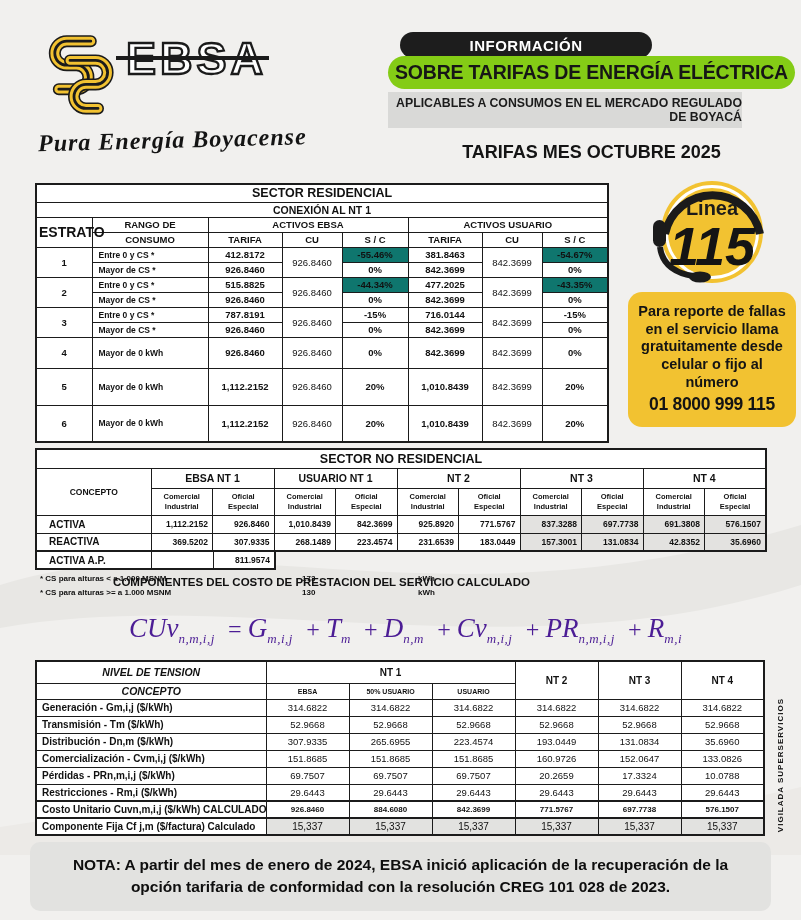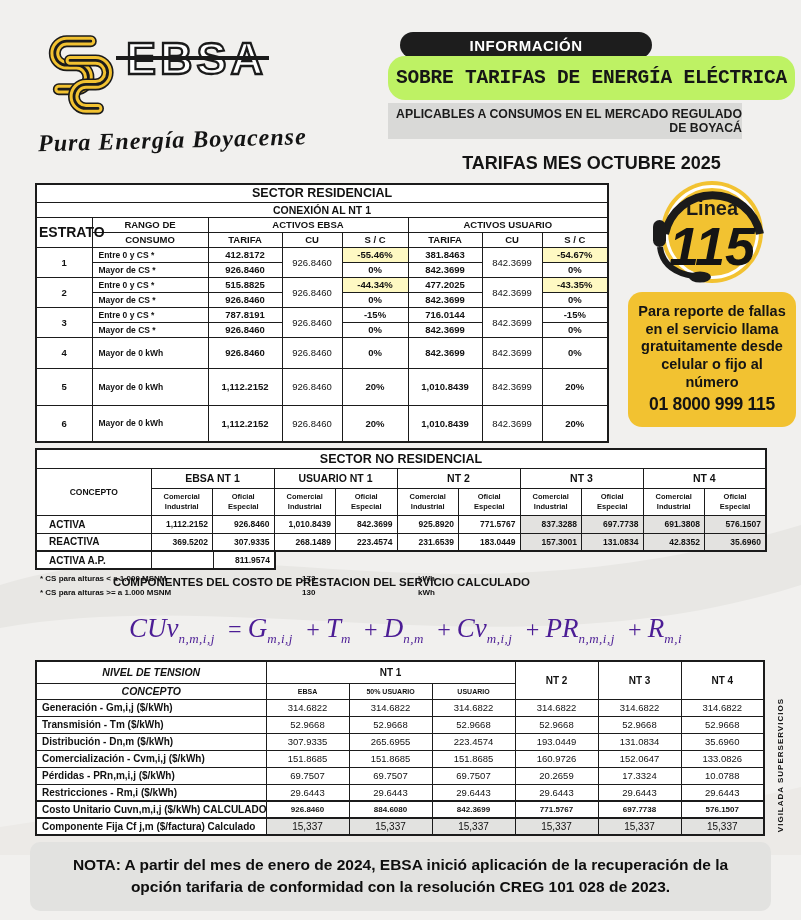--- a/index.html
+++ b/index.html
@@ -17,41 +17,41 @@
               color: #ffffff; -webkit-text-stroke: 2.3px #1b1b1b; line-height: 1; width: fit-content; }
   .wordmark::after { content: ""; position: absolute; left: -10px; right: -2px; top: 20px; height: 3.5px; background: #1b1b1b; }
   .company { margin-top: 7px; font-size: 14.5px; font-weight: 900; color: #141414; line-height: 1.15; }
   .slogan { margin-top: 6px; font-family: "Liberation Serif", serif; font-style: italic; font-weight: 700;
             font-size: 24px; color: #141414; letter-spacing: 1px; transform: rotate(-1.5deg); }
 
   
   .banners { left: 388px; top: 32px; width: 407px; }
   .badge-top { width: 252px; margin-left: 12px; background: #1d1d1d; color: #fff; border-radius: 13px;
                text-align: center; font-weight: 800; font-size: 15px; padding: 5px 0 4px; letter-spacing: 0.5px; }
-  .badge-main { width: 100%; margin-top: -2px; background: #bef264; color: #161616; border-radius: 17px;
-                text-align: center; font-weight: 800; font-size: 19.5px; padding: 11px 0; letter-spacing: -0.2px; font-family: Liberation Mono, monospace; }
+  .badge-main { width: 100%; margin-top: -2px; background: #84cc16; color: #161616; border-radius: 17px;
+                text-align: center; font-weight: 800; font-size: 19.5px; padding: 5px 0; letter-spacing: -0.2px; }
   .badge-sub { width: 354px; margin-top: 3px; background: #d9d9d7; color: #1b1b1b; border-radius: 0;
                text-align: right; font-weight: 700; font-size: 12.3px; padding: 4px 0; }
   .month-title { margin-top: 14px; text-align: center; font-weight: 800; font-size: 18px; color: #141414; }
 
   
   table { border-collapse: collapse; table-layout: fixed; }
   th, td { border: 1px solid #1b1b1b; background: #fff; color: #111; text-align: center; padding: 1px 2px; }
 
   
   .rtab { left: 35px; top: 183px; width: 464px; border: 2px solid #1b1b1b; }
   .rtab .t1 { font-size: 12.5px; font-weight: 800; height: 18px; }
   .rtab .t2 { font-size: 10.5px; font-weight: 800; height: 15px; }
   .rtab .hh { font-size: 9.5px; font-weight: 800; height: 15px; }
   .rtab .hest { font-size: 14px; font-weight: 800; }
   .rtab .est { font-size: 9.5px; font-weight: 800; }
   .rtab .rng { font-size: 8.5px; font-weight: 700; text-align: left; padding-left: 6px; }
   .rtab .num { font-size: 9.5px; font-weight: 800; }
   .rtab .cu  { font-size: 9.5px; font-weight: 400; }
-  .rtab .shade { background: #fef9c3; margin-left: 32px; }
+  .rtab .shade { background: #0f766e; margin-left: 32px; }
   .rtab .sr td { height: 15px; }
   .rtab .dot { border-top: 1px dotted #777; }
   .rtab .big1 td { height: 31px; }
   .rtab .big2 td { height: 37px; }
 
   
   .linea-wrap { left: 646px; top: 168px; width: 130px; }
   .svg-linea-label { font-family: "Liberation Sans", sans-serif; font-size: 20px; font-weight: 700; fill: #1b1b1b; }
   .svg-linea-num { font-family: "Liberation Sans", sans-serif; font-size: 54px; font-weight: 900; font-style: italic; fill: #141414; }
   .fault-box { left: 628px; top: 292px; width: 168px; background: #F2C231; border-radius: 14px;

